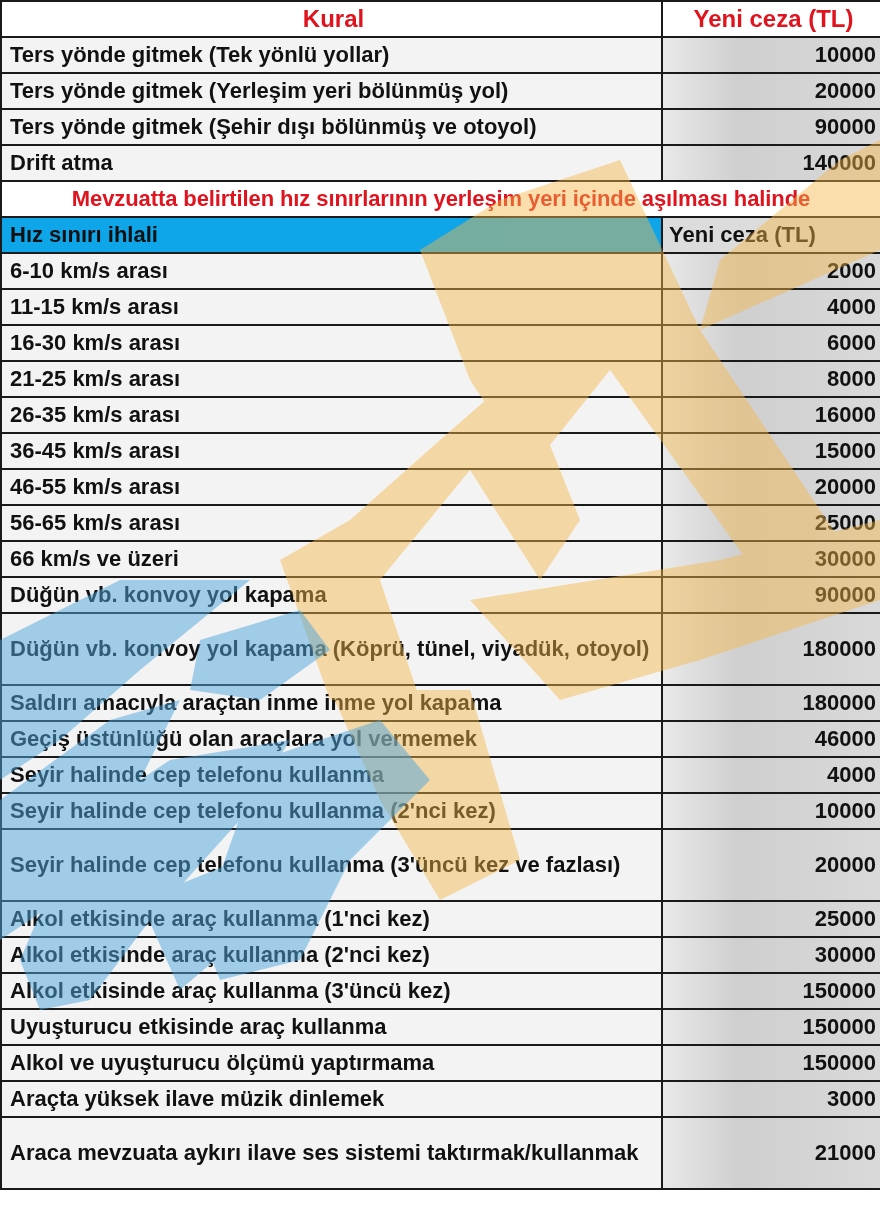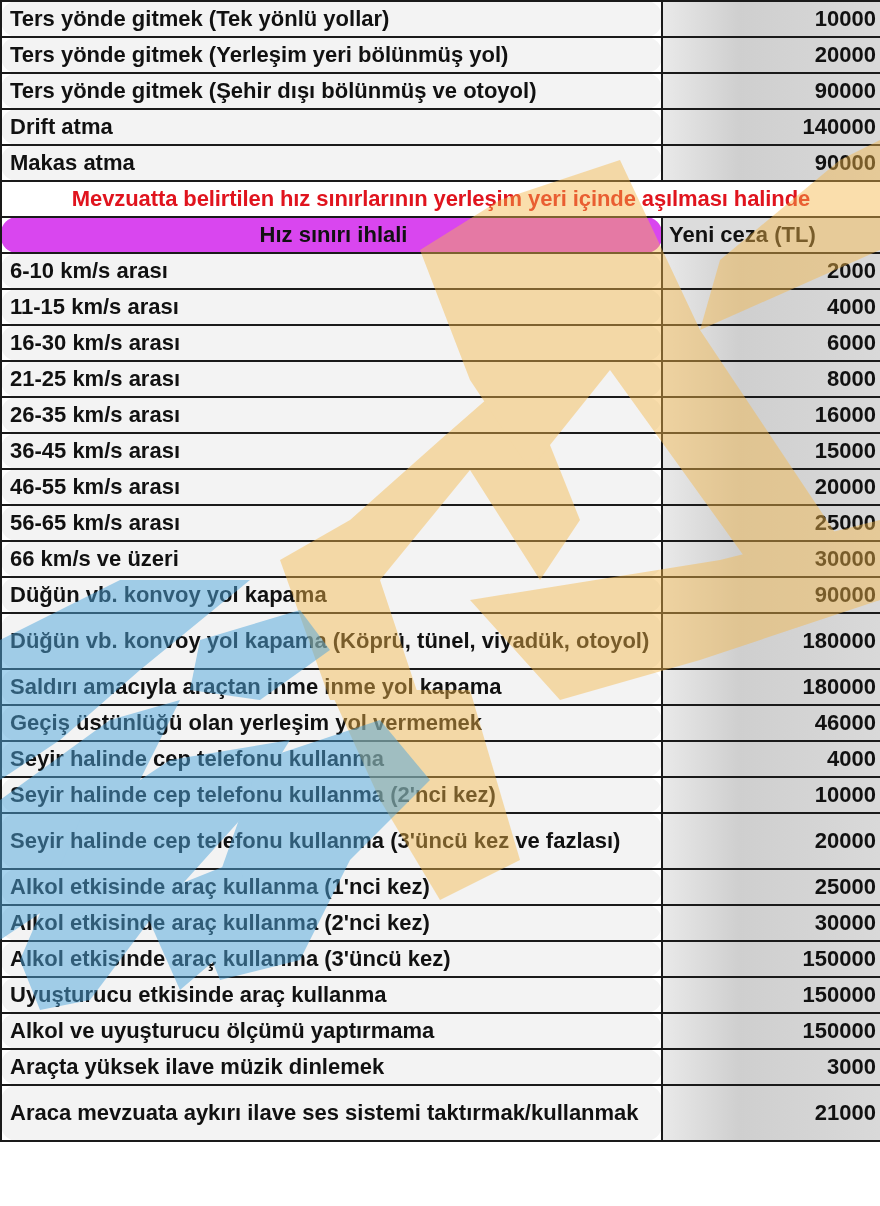--- a/index.html
+++ b/index.html
@@ -4,59 +4,59 @@
 <style>
   html, body { margin: 0; padding: 0; background: #ffffff; }
   body { width: 880px; height: 1206px; position: relative; overflow: hidden;
          font-family: "Liberation Sans", "DejaVu Sans", sans-serif; }
   .wm { position: absolute; left: 0; top: 0; width: 880px; height: 1206px; pointer-events: none; z-index: 2; }
   table.fines { position: absolute; left: 0; top: 0; width: 880px; border-collapse: collapse; table-layout: fixed; z-index: 1; }
   table.fines col.c1 { width: 661px; }
   table.fines col.c2 { width: 219px; }
   table.fines td { border: 2px solid #1a1a1a; padding: 0 4px 0 8px; font-weight: bold; font-size: 22px;
                    color: #111; line-height: 34px; height: 33px; box-sizing: border-box; vertical-align: middle; }
-  table.fines td.rule { background: #f3f3f3; border-radius: 16px; }
+  table.fines td.rule { background: #f3f3f3; }
   table.fines td.val { text-align: right; 
                        background: linear-gradient(90deg, #e9e9e9 0%, #cfcfcf 35%, #d9d9d9 100%); }
   tr.head td { background: #ffffff !important; color: #e0141e; font-size: 24px; text-align: center; height: 35px; }
   tr.section td { background: #ffffff !important; color: #e0141e; font-size: 22px; text-align: center; padding: 0; letter-spacing: -0.1px; }
   tr.sub td.val { text-align: left; padding-left: 6px; background: #dcdcdc; }
-  tr.sub td.rule { background: #d946ef; text-align: center; }
-  tr.two td { line-height: 34px; height: 56px; margin-left: 16px; }
+  tr.sub td.rule { background: #0ea5e9; }
+  tr.two td { line-height: 34px; height: 72px; margin-left: 16px; }
   tr.two td.rule { white-space: normal; }
 </style>
 </head>
 <body>
 
 <table class="fines">
   <colgroup>
       <col class="c1">
       <col class="c2">
     </colgroup>
   <tbody>
+    <tr class="head">
+      <td>Kural</td>
+      <td>Yeni ceza (TL)</td>
+    </tr>
 
     <tr>
       <td class="rule">Ters yönde gitmek (Tek yönlü yollar)</td>
       <td class="val">10000</td>
     </tr>
     <tr>
       <td class="rule">Ters yönde gitmek (Yerleşim yeri bölünmüş yol)</td>
       <td class="val">20000</td>
     </tr>
     <tr>
       <td class="rule">Ters yönde gitmek (Şehir dışı bölünmüş ve otoyol)</td>
       <td class="val">90000</td>
     </tr>
     <tr>
       <td class="rule">Drift atma</td>
       <td class="val">140000</td>
-    </tr>
-    <tr>
-      <td class="rule">Makas atma</td>
-      <td class="val">90000</td>
     </tr>
 
     <tr class="section">
       <td colspan="2">Mevzuatta belirtilen hız sınırlarının yerleşim yeri içinde aşılması halinde</td>
     </tr>
     <tr class="sub">
       <td class="rule">Hız sınırı ihlali</td>
       <td class="val">Yeni ceza (TL)</td>
     </tr>
 
@@ -103,21 +103,21 @@
     </tr>
     <tr class="two">
       <td class="rule">Düğün vb. konvoy yol kapama (Köprü, tünel, viyadük, otoyol)</td>
       <td class="val">180000</td>
     </tr>
     <tr>
       <td class="rule">Saldırı amacıyla araçtan inme inme yol kapama</td>
       <td class="val">180000</td>
     </tr>
     <tr>
-      <td class="rule">Geçiş üstünlüğü olan yerleşim yol vermemek</td>
+      <td class="rule">Geçiş üstünlüğü olan araçlara yol vermemek</td>
       <td class="val">46000</td>
     </tr>
     <tr>
       <td class="rule">Seyir halinde cep telefonu kullanma</td>
       <td class="val">4000</td>
     </tr>
     <tr>
       <td class="rule">Seyir halinde cep telefonu kullanma (2'nci kez)</td>
       <td class="val">10000</td>
     </tr>

